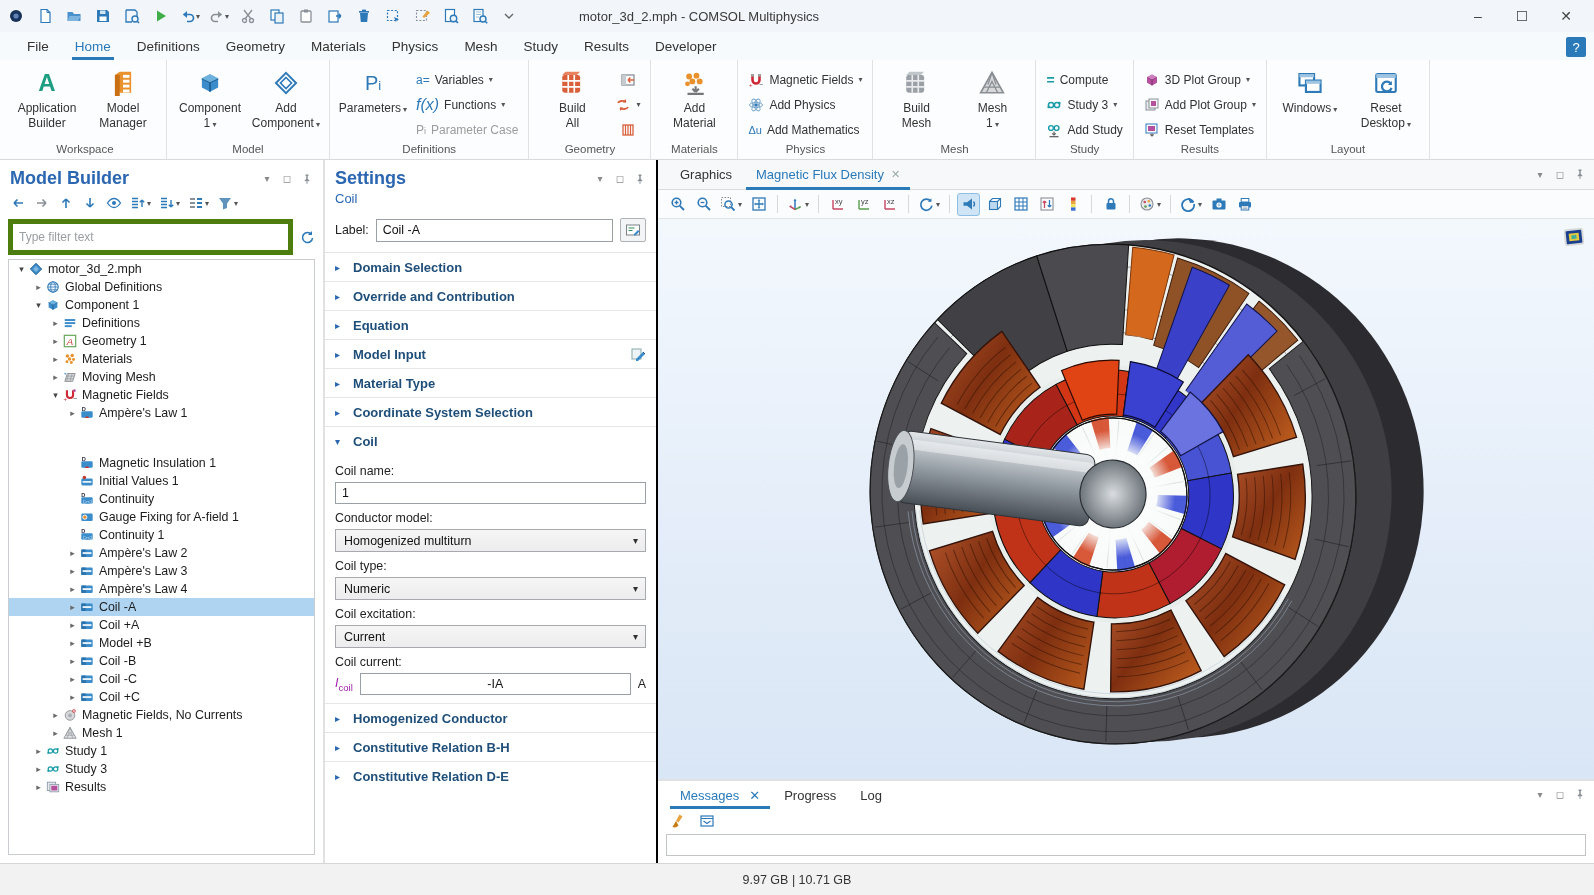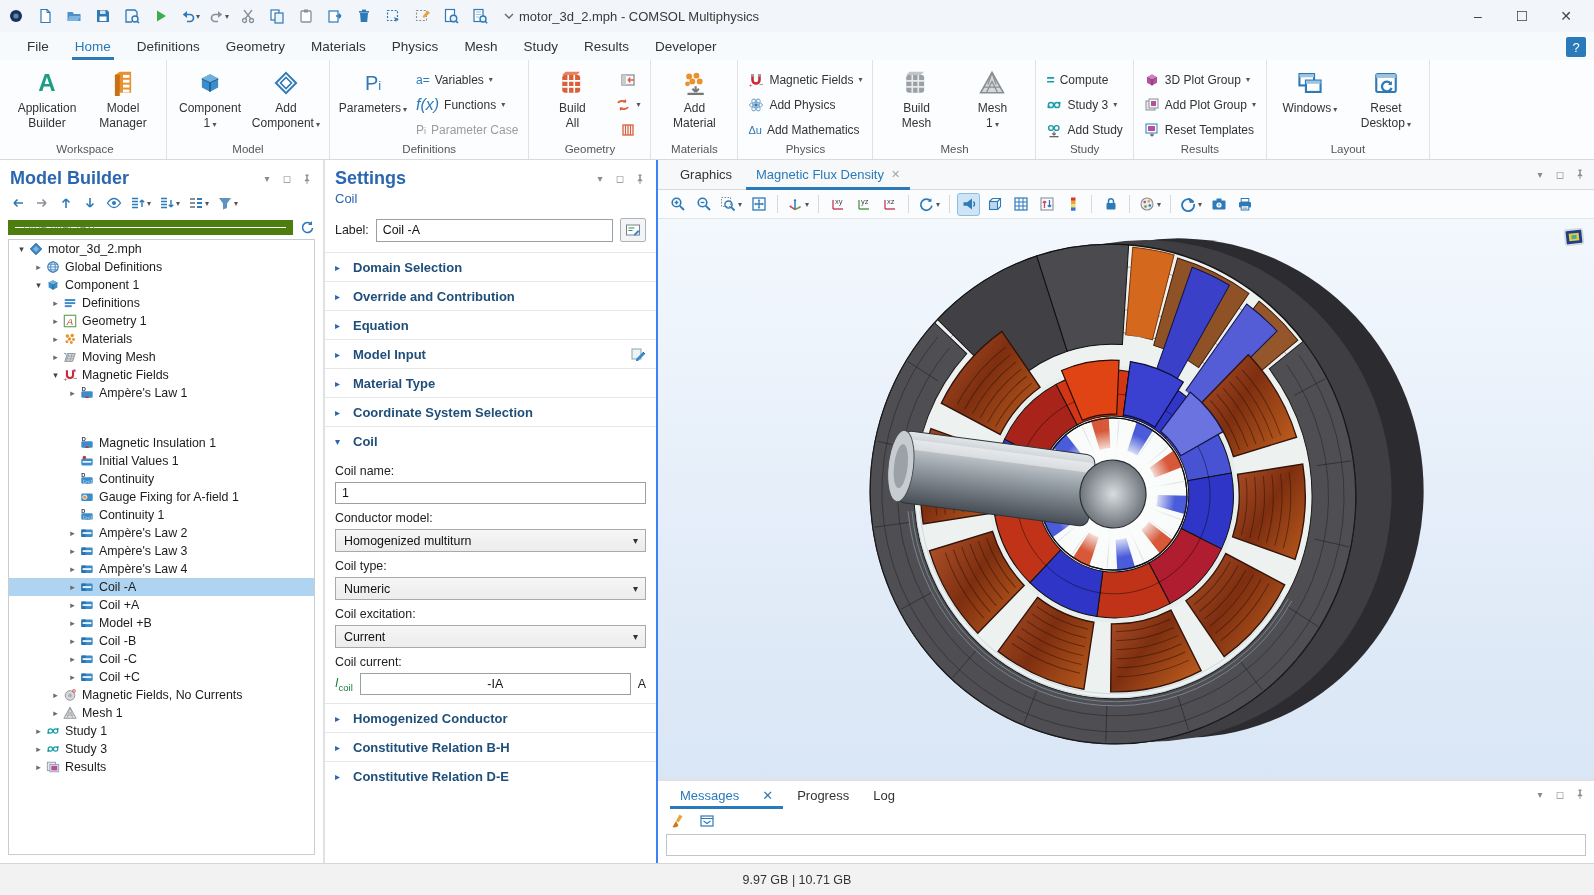--- a/index.html
+++ b/index.html
@@ -4,21 +4,21 @@
 <style>
   * { margin:0; padding:0; box-sizing:border-box; }
   html,body { width:1594px; height:895px; overflow:hidden;
     font-family:"Liberation Sans","DejaVu Sans",sans-serif; background:#fff; color:#222; }
   .app { width:1594px; height:895px; display:flex; flex-direction:column; }
 
   
   .titlebar { height:32px; background:#f2f5f9; display:flex; align-items:center; padding:0 6px; flex:none; }
   .qat { display:flex; align-items:center; gap:9px; }
   .qat .qbtn { width:20px; height:20px; display:flex; align-items:center; justify-content:center; border-radius:3px; }
-  .title-text { font-size:13px; color:#3a3a3a; }
+  .title-text { margin-left:60px; font-size:13px; color:#3a3a3a; }
   .wincontrols { margin-left:auto; display:flex; }
   .wbtn { width:44px; height:30px; display:flex; align-items:center; justify-content:center; color:#444; font-size:14px; }
 
   
   .menubar { height:28px; background:#f7fafc; display:flex; align-items:flex-end; padding:0 14px; gap:0; flex:none; position:relative; }
   .menu-item { padding:4px 13px 6px; font-size:13.5px; color:#333; position:relative;margin-top:40px; }
   .menu-item.active { color:#2a7ab9; }
   .menu-item.active::after { content:""; position:absolute; left:10px; right:10px; bottom:0; height:3px; background:#2a7ab9; }
   .help-btn { position:absolute; right:8px; bottom:3px; width:20px; height:20px; background:#2a7ab9; color:#fff;
     font-size:13px; display:flex; align-items:center; justify-content:center; border-radius:2px; }
@@ -34,33 +34,33 @@
   .rsmallcol { display:flex; flex-direction:column; justify-content:flex-start; padding-top:2px; }
   .rsmall { display:flex; align-items:center; gap:5px; height:25px; font-size:12px; color:#333; padding:0 4px; border-radius:3px; }
   .rsmall.disabled { color:#9c9c9c; }
   .caret { font-size:8px; color:#555; }
   .ribbon-icononly .rsmall { justify-content:center; }
 
   
   .main { flex:1; display:flex; min-height:0; background:#e9eaec; }
   .panel { background:#fff; display:flex; flex-direction:column; min-height:0; }
   .mb-panel { width:325px; border-right:2px solid #e0e1e3; }
-  .set-panel { width:333px; border-right:2px solid #3b82f6; }
+  .set-panel { width:333px; border-right:2px solid #000000; }
   .right-col { flex:1; display:flex; flex-direction:column; min-width:0; }
 
   .panel-header { display:flex; align-items:center; padding:8px 10px 2px; }
   .panel-title { font-size:18px; color:#2b66b1; font-weight:bold; }
   .panel-sub { font-size:13px; color:#2b66b1; padding:0 10px 4px; }
   .panel-ctrls { margin-left:auto; display:flex; gap:8px; align-items:center; color:#8a8a8a; font-size:10px; }
   .panel-ctrls .pc { width:12px; height:12px; display:flex; align-items:center; justify-content:center; }
 
   .mb-toolbar { display:flex; align-items:center; gap:4px; padding:2px 8px 4px; }
   .mb-toolbar .tbtn { display:flex; align-items:center; gap:1px; padding:2px; border-radius:2px; }
   .filter-row { display:flex; align-items:center; gap:6px; padding:2px 8px 4px; }
-  .filter-input { flex:1; height:15px; border:7px solid #4d7c0f; font-size:12px; padding:0 6px; color:#333; background:#fff; }
+  .filter-input { flex:1; height:36px; border:5px solid #4d7c0f; font-size:12px; padding:0 6px; color:#333; background:#fff; }
   .filter-input::placeholder { color:#9a9ea3; }
 
   .tree-wrap { flex:1; margin:0 8px 8px; border:1px solid #c9ccd0; overflow:hidden; background:#fff; }
   .tree-row { height:18px; display:flex; align-items:center; font-size:12.4px; color:#1c1c1c; white-space:nowrap; }
   .tree-row.selected { background:#aed4f2; }
   .tw { width:13px; flex:none; text-align:center; color:#6a6a6a; font-size:9px; }
   .ticon { width:15px; height:15px; flex:none; margin-right:5px; display:flex; align-items:center; justify-content:center; }
   .tlabel { overflow:hidden; text-overflow:ellipsis; }
 
   
@@ -73,42 +73,42 @@
   .sec-chev { color:#2b66b1; font-size:10px; width:9px; }
   .sec-title { font-size:13px; color:#1f4e79; font-weight:bold; }
   .sec-spacer { margin-left:auto; }
   .coil-body { padding:2px 10px 8px; }
   .f-label { font-size:12.4px; color:#222; margin:7px 0 4px; }
   .f-text { width:100%; height:22px; border:1px solid #9aa0a6; font-size:12.4px; padding:0 6px; background:#fff; color:#111; }
   .f-select { width:100%; height:23px; border:1px solid #a6aaae; background:linear-gradient(#f6f6f6,#ececec);
     display:flex; align-items:center; font-size:12.4px; color:#111; padding:0 8px; position:relative; }
   .f-select::after { content:"▾"; position:absolute; right:7px; color:#333; font-size:10px; }
   .f-unit-row { display:flex; align-items:center; gap:7px; }
-  .f-sym { font-size:12.5px; font-style:italic; color:#15803d; flex:none;text-align:right; }
+  .f-sym { font-size:12.5px; font-style:italic; color:#a21caf; flex:none;text-align:right; }
   .f-sym sub { font-size:9.5px; font-style:normal; }
   .f-unit { font-size:12.4px; color:#222; flex:none; }
 
   
   .gtabs { height:30px; display:flex; align-items:flex-end; background:#f6f8fa; border-bottom:1px solid #d8dadc; padding-left:10px; position:relative; flex:none;}
   .gtab { display:flex; align-items:center; gap:7px; padding:5px 12px 7px; font-size:13px; color:#333; position:relative; }
   .gtab.active { color:#2a7ab9; }
   .gtab.active::after { content:""; position:absolute; left:2px; right:2px; bottom:-1px; height:3px; background:#2a7ab9; }
   .gtab .closex { color:#9aa; font-size:11px; }
   .gtabs .panel-ctrls { position:absolute; right:8px; top:8px; }
   .gtoolbar { height:29px; display:flex; align-items:center; gap:3px; padding:0 8px; background:#fbfcfd; border-bottom:1px solid #e2e4e6; flex:none; }
   .gbtn { height:23px; min-width:23px; display:flex; align-items:center; justify-content:center; gap:2px; border-radius:3px; padding:0 2px; }
   .gbtn.active { background:#cfe4f5; border:1px solid #8dbfe4; }
   .gsep { width:1px; height:18px; background:#d6d8da; margin:0 4px; }
   .viewport { flex:1; position:relative; background:linear-gradient(180deg,#f3f8fd 0%,#e4edf9 55%,#d9e6f5 100%); min-height:0; }
   .vp-thumb { position:absolute; top:8px; right:10px; }
 
   
   .messages { height:84px; border-top:2px solid #e0e1e3; background:#fff; display:flex; flex-direction:column; flex:none; }
   .mtabs { height:28px; display:flex; align-items:flex-end; padding-left:10px; position:relative; }
-  .mtab { display:flex; align-items:flex-start; gap:23px; padding:4px 12px 6px; font-size:13px; color:#333; position:relative; }
+  .mtab { display:flex; align-items:flex-start; gap:10px; padding:4px 12px 6px; font-size:13px; color:#333; position:relative; }
   .mtab.active { color:#2a7ab9; }
   .mtab.active::after { content:""; position:absolute; left:2px; right:2px; bottom:0; height:3px; background:#2a7ab9; }
   .mtabs .panel-ctrls { position:absolute; right:8px; top:7px; }
   .mtoolbar { height:24px; display:flex; align-items:center; gap:6px; padding:0 8px; }
   .mbox { flex:1; margin:1px 8px 7px; border:1px solid #c2c5c8; background:#fff; }
 
   
   .statusbar { height:32px; background:#f2f2f2; border-top:1px solid #d6d6d6; display:flex; align-items:center; justify-content:center; flex:none; }
   .status-mem { font-size:12.5px; color:#333; }
 

